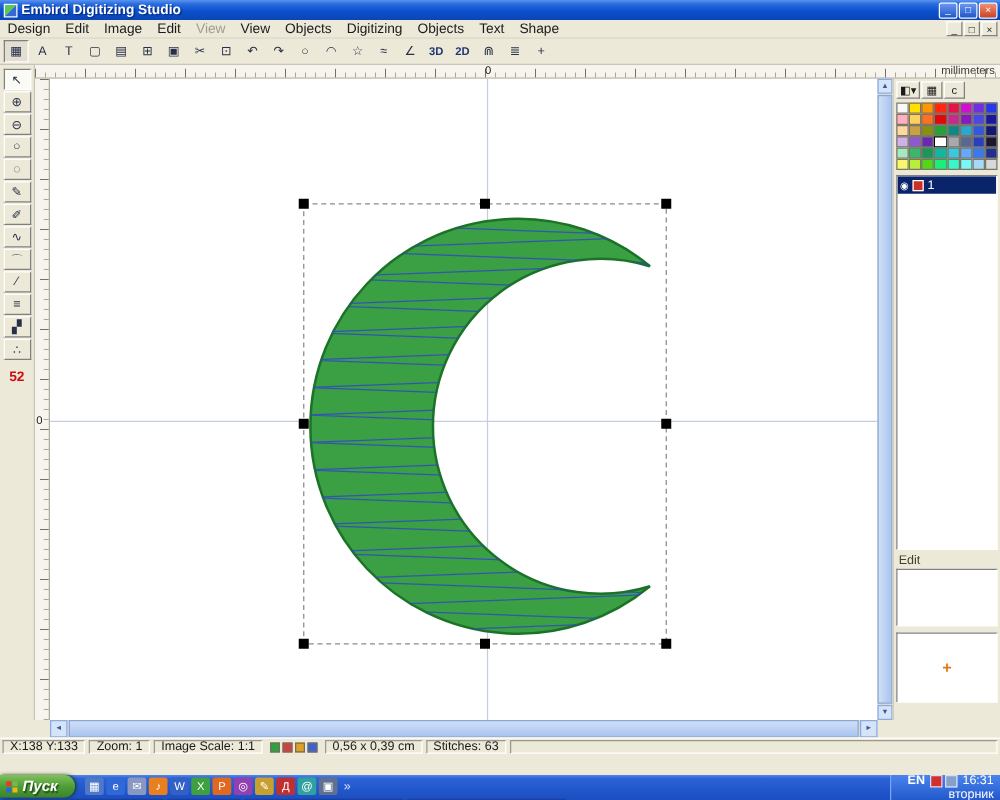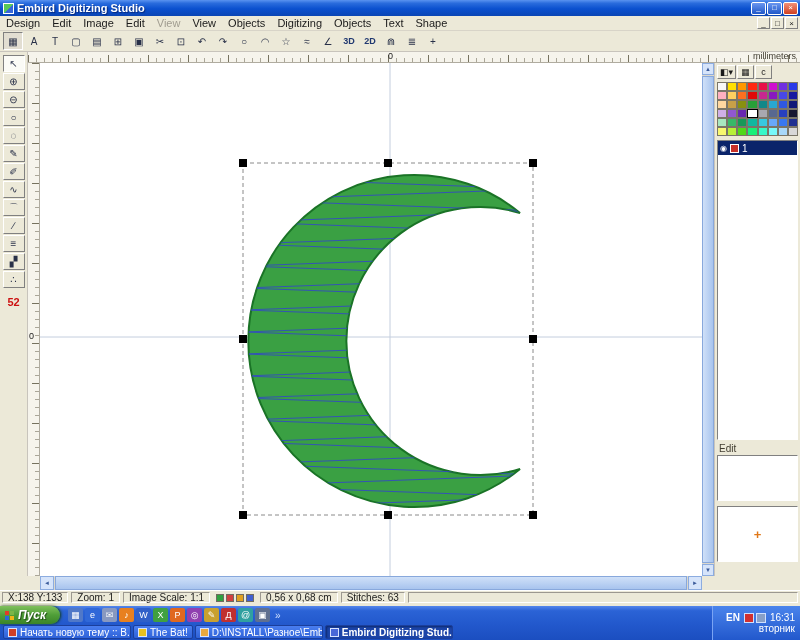--- a/index.html
+++ b/index.html
@@ -106,21 +106,21 @@
   
   .statusbar { position:absolute; left:0; right:0; bottom:36px; height:14px; background:#ece9d8;
     border-top:1px solid #fff; display:flex; gap:3px; padding:1px 2px; font-size:10px; }
   .scell { border:1px solid; border-color:#9c9890 #fff #fff #9c9890; padding:0 5px;
     display:flex; align-items:center; white-space:nowrap; }
   .scell.icons { border-color:transparent; gap:2px; padding:0 2px; }
   .sicon { width:8px; height:8px; border:1px solid #706c60; }
   .sfill { flex:1; border:1px solid; border-color:#9c9890 #fff #fff #9c9890; }
 
   
-  .taskbar { position:absolute; left:0; right:0; bottom:0; height:34px;
+  .taskbar { position:absolute; left:0; right:0; bottom:0; height:20px;
     background:linear-gradient(180deg,#5486ec 0%,#2b63d6 14%,#2258cc 55%,#1b4ec0 100%);
     display:flex;gap:45px; }
   .tb-left { flex:1; display:flex; flex-direction:column; min-width:0; }
   .tb-row1 { height:18px; display:flex; align-items:center; gap:2px; }
   .startbtn { height:18px; padding:0 14px 0 5px; display:flex; align-items:center; gap:4px;
     background:linear-gradient(180deg,#7fc05c 0%,#4f9e38 50%,#3b8428 100%);
     border-radius:0 9px 9px 0; color:#fff; font-weight:bold; font-style:italic; font-size:12px;
     text-shadow:1px 1px 1px #1e4a12; box-shadow:1px 0 3px #123c0a; }
   .startlogo { width:9px; height:9px; display:grid; grid-template-columns:1fr 1fr; gap:1px; }
   .startlogo i { display:block; }
@@ -328,21 +328,21 @@
   <span class="scell">X:138 Y:133</span>
   <span class="scell">Zoom: 1</span>
   <span class="scell">Image Scale: 1:1</span>
   <span class="scell icons">
 
   <span class="sicon" style="background: rgb(48, 160, 64);"></span>
       <span class="sicon" style="background: rgb(208, 64, 64);"></span>
       <span class="sicon" style="background: rgb(224, 160, 32);"></span>
       <span class="sicon" style="background: rgb(64, 96, 208);"></span>
     </span>
-  <span class="scell">0,56 x 0,68 cm</span>
+  <span class="scell">0,56 x 0,39 cm</span>
   <span class="scell">Stitches: 63</span>
   <span class="sfill"></span>
 </div>
 
 <div class="taskbar">
   <div class="tb-left">
     <div class="tb-row1">
       <span class="startbtn">
         <span class="startlogo">
           <i style="background:#e03c28"></i>

